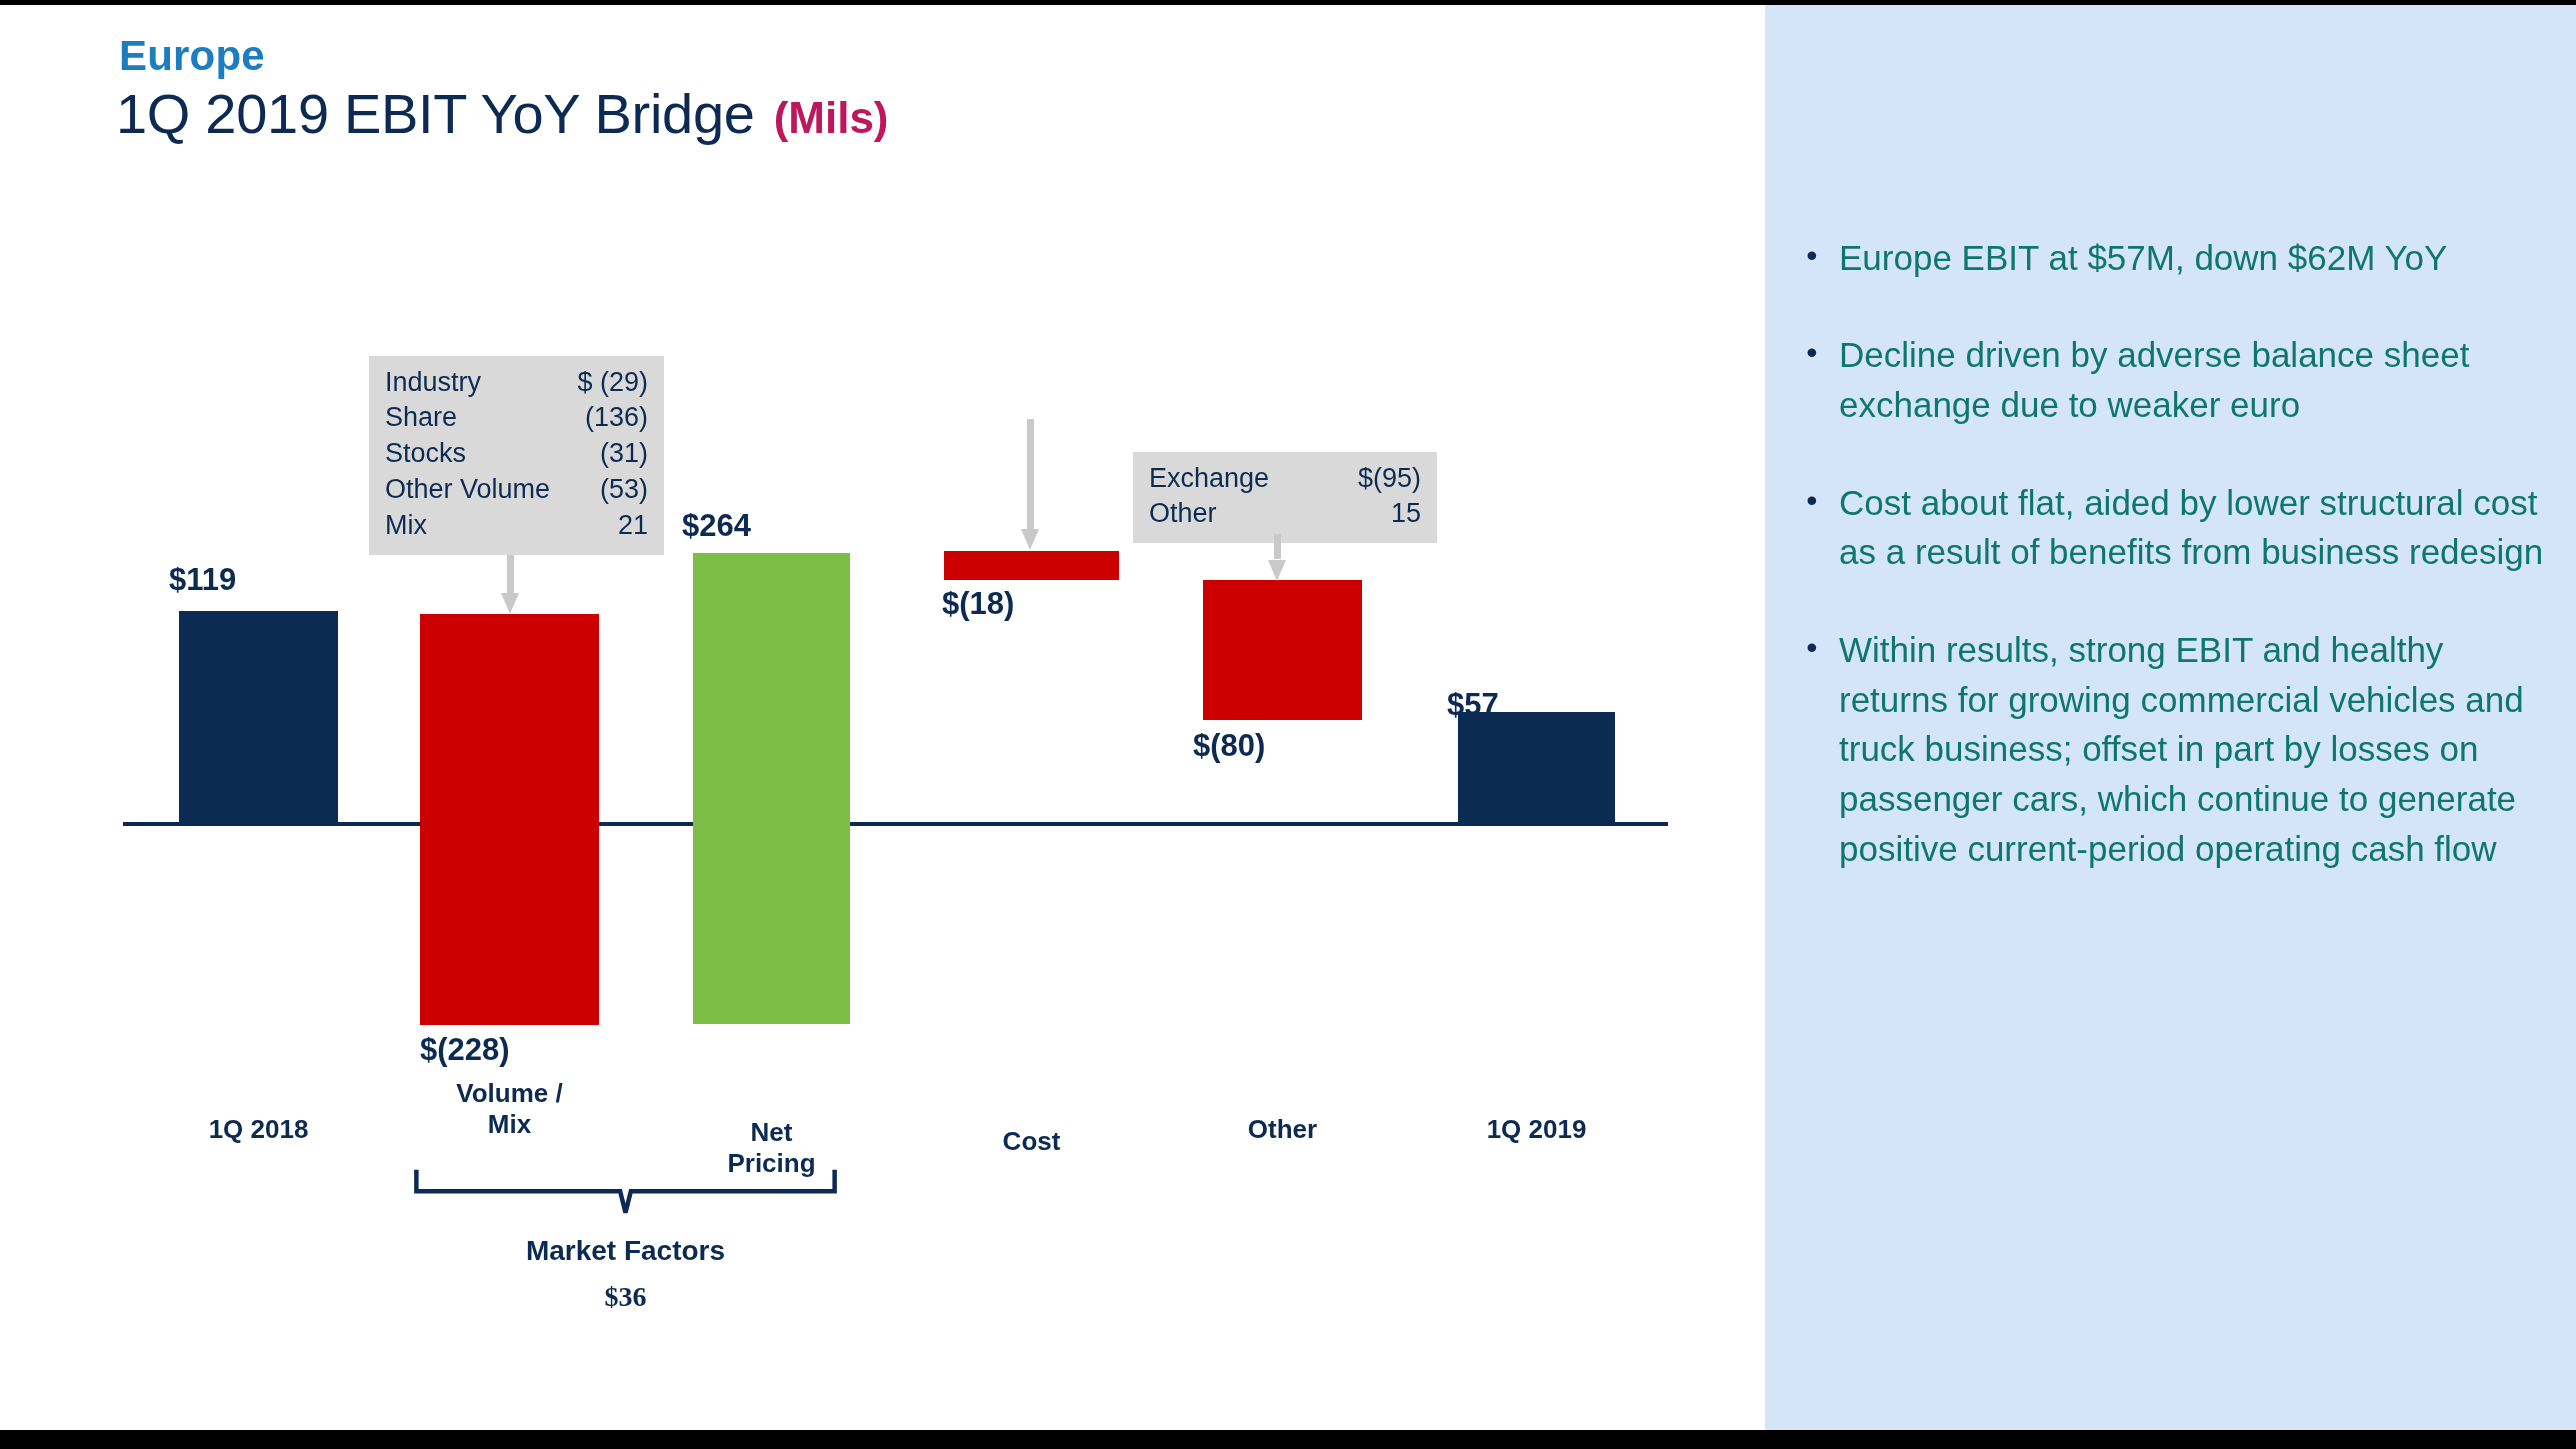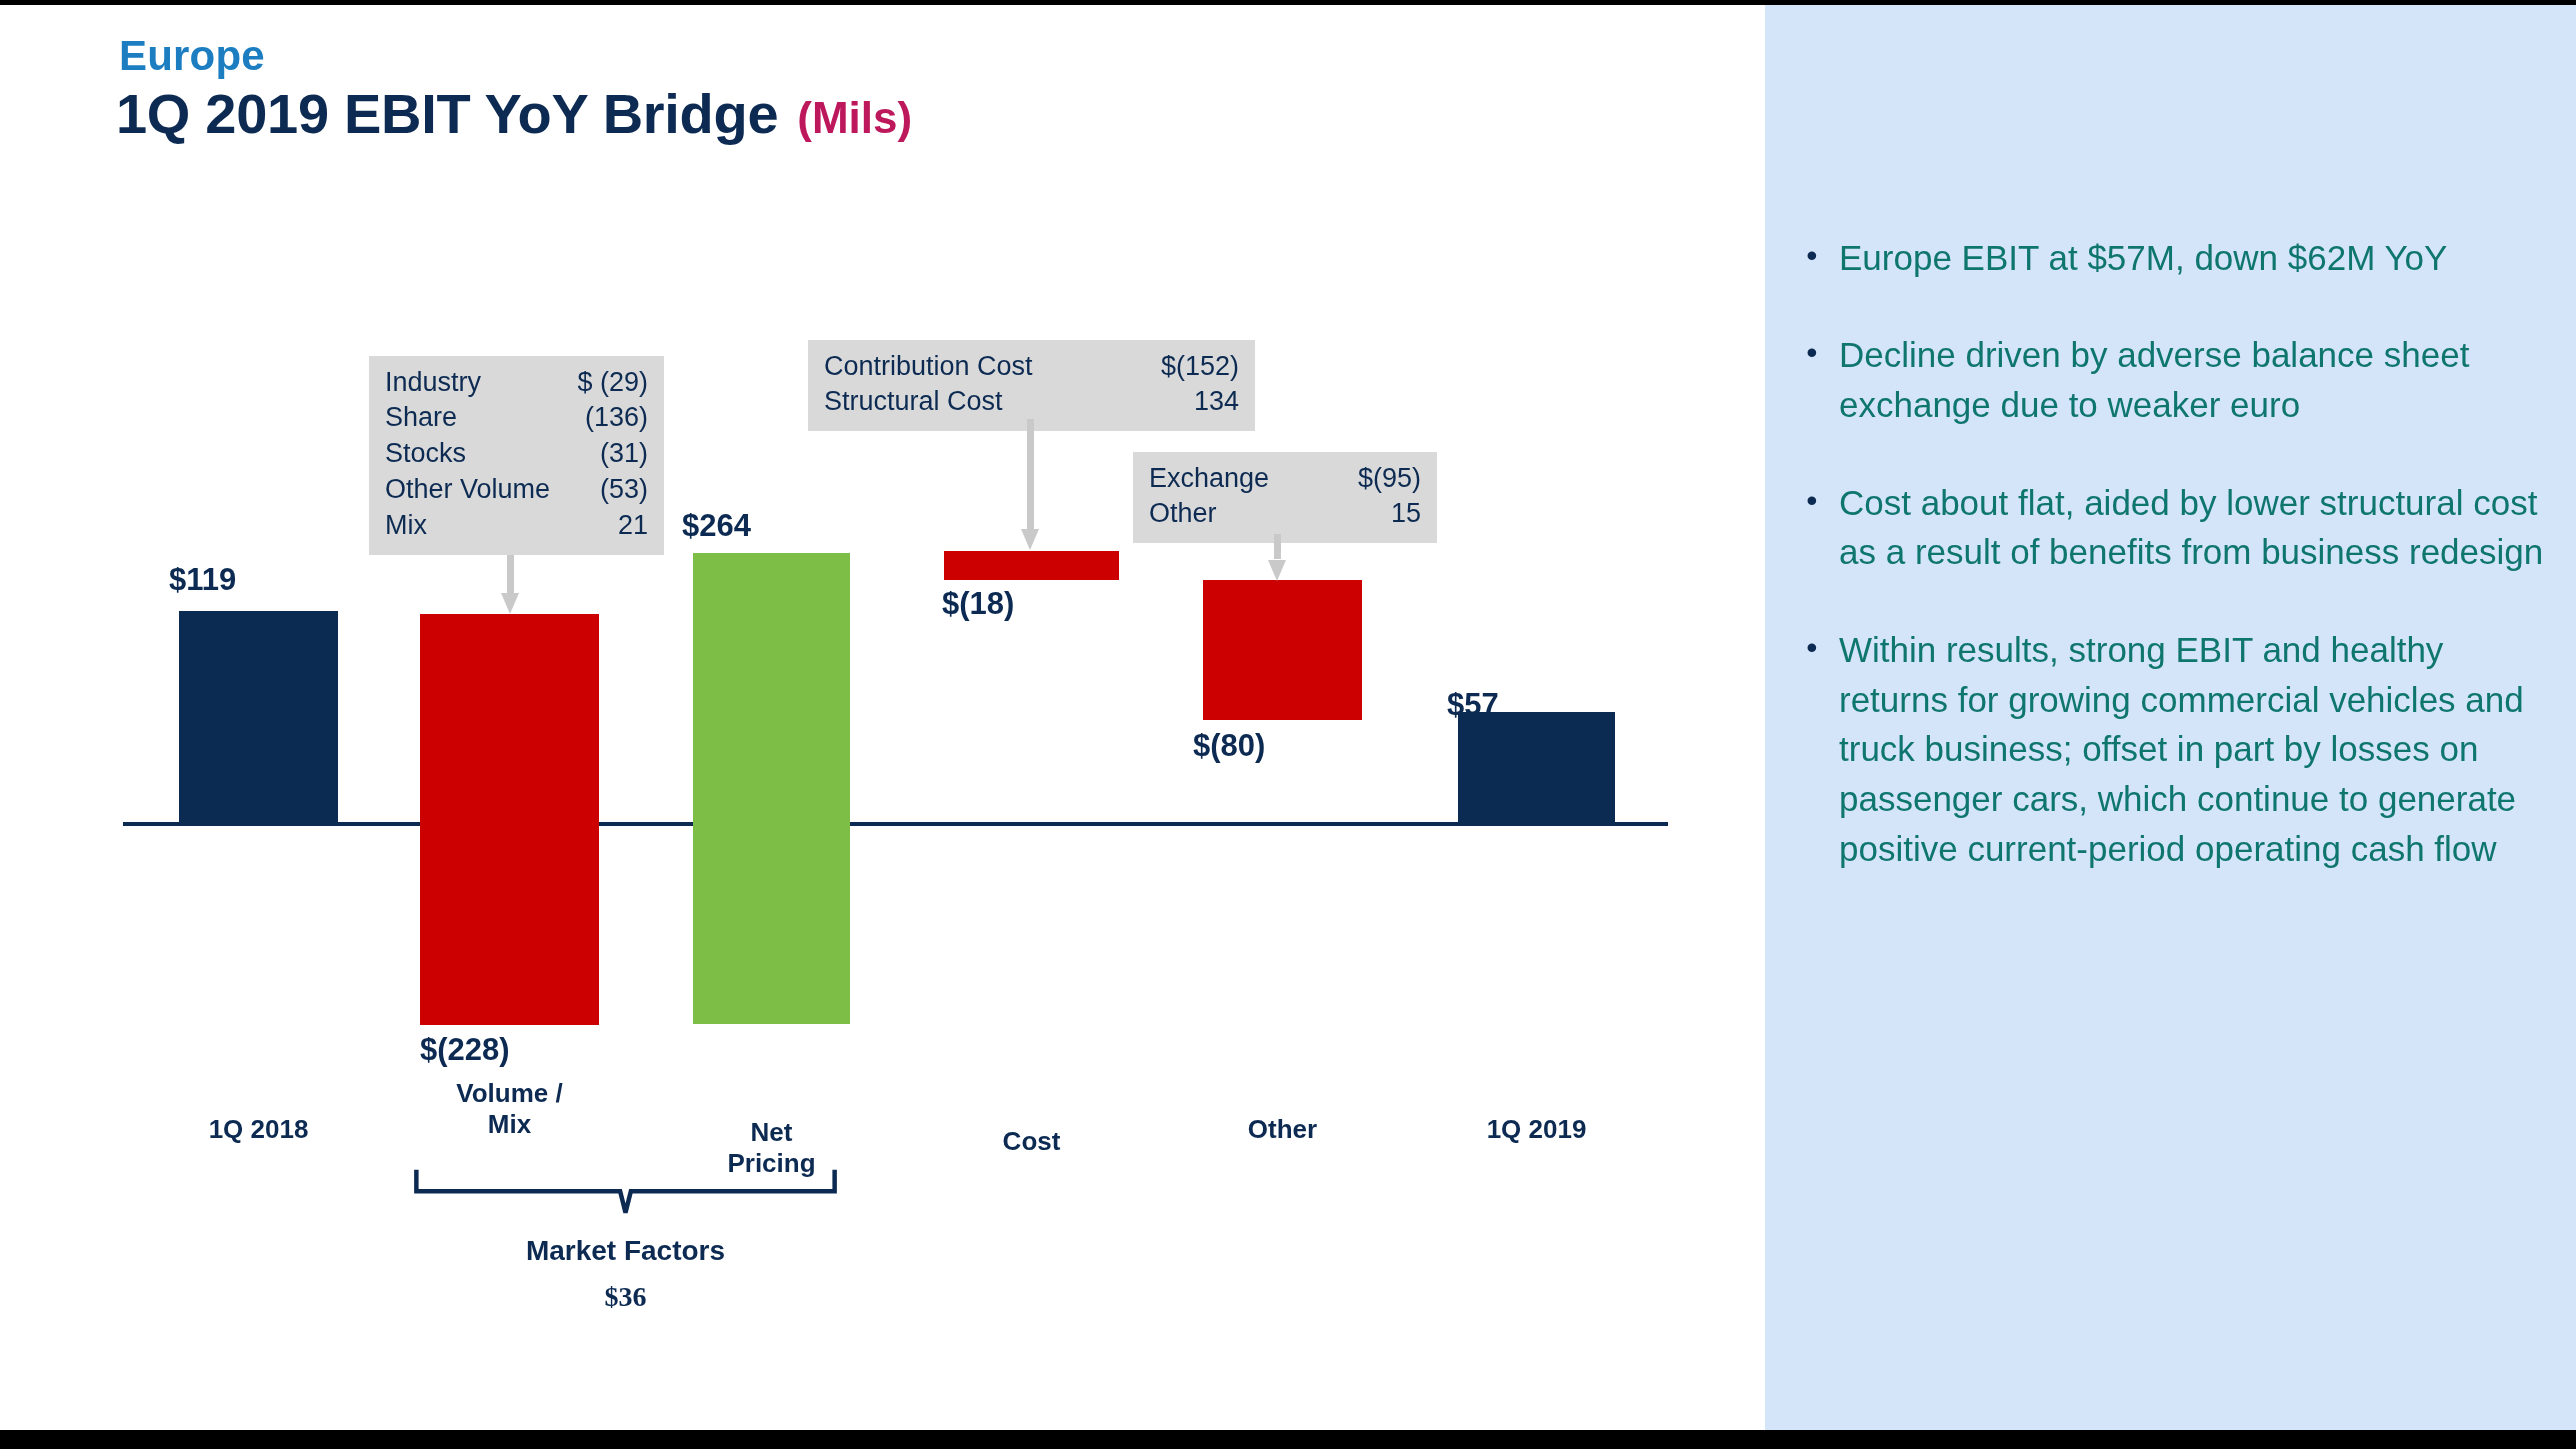--- a/index.html
+++ b/index.html
@@ -8,21 +8,21 @@
 
   .strip-top{position:absolute;left:0;top:0;width:2576px;height:4.5px;background:#000;}
   .strip-bottom{position:absolute;left:0;top:1429px;width:2576px;height:19.7px;background:#000;}
 
   
   .slide{position:absolute;left:0;top:4.5px;width:1765px;height:1425px;background:#fff;}
 
   .eyebrow{position:absolute;left:119px;top:27px;font-size:42px;font-weight:bold;
            color:#1C7EC1;letter-spacing:0.2px;}
   .titlerow{position:absolute;left:116px;top:76px;white-space:nowrap;}
-  .title-main{font-size:56px;font-weight:bold;color:#0D2B52;letter-spacing:-0.3px;}
+  .title-main{font-size:56px;font-weight:normal;color:#0D2B52;letter-spacing:-0.3px;}
   .title-sub{font-size:44px;font-weight:bold;color:#be185d;margin-left:19px;}
 
   
   .chart{position:absolute;left:0;top:0;width:1765px;height:1425px;}
   .baseline{position:absolute;left:123px;top:817px;width:1545px;height:4.5px;background:#0D2B52;}
 
   .bar{position:absolute;}
   .navy{background:#0B2B52;}
   .red{background:#CC0000;}
   .green{background:#7DBE47;}
@@ -117,30 +117,20 @@
       <div class="crow">
         <span class="cname">Mix</span>
         <span class="cval">21</span>
       </div>
     </div>
     <div class="arrow" style="left:501px;top:550px;width:19.7px;height:59px;">
       <div class="shaft" style="height:38px;"></div>
       <div class="head"></div>
     </div>
 
-    <div class="callout" style="left:808px;top:335px;width:447px;">
-      <div class="crow">
-        <span class="cname">Contribution Cost</span>
-        <span class="cval">$(152)</span>
-      </div>
-      <div class="crow">
-        <span class="cname">Structural Cost</span>
-        <span class="cval">134</span>
-      </div>
-    </div>
     <div class="arrow" style="left:1021px;top:414px;width:19.7px;height:131px;">
       <div class="shaft" style="height:110px;"></div>
       <div class="head"></div>
     </div>
 
     <div class="callout" style="left:1133px;top:447px;width:304px;">
       <div class="crow">
         <span class="cname">Exchange</span>
         <span class="cval">$(95)</span>
       </div>

